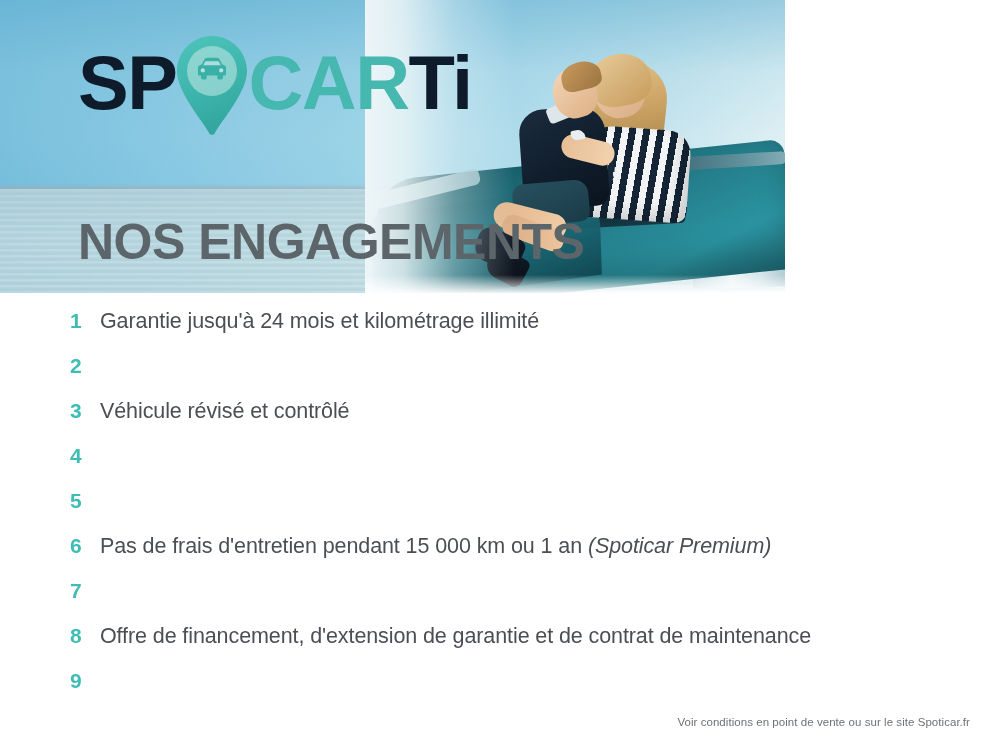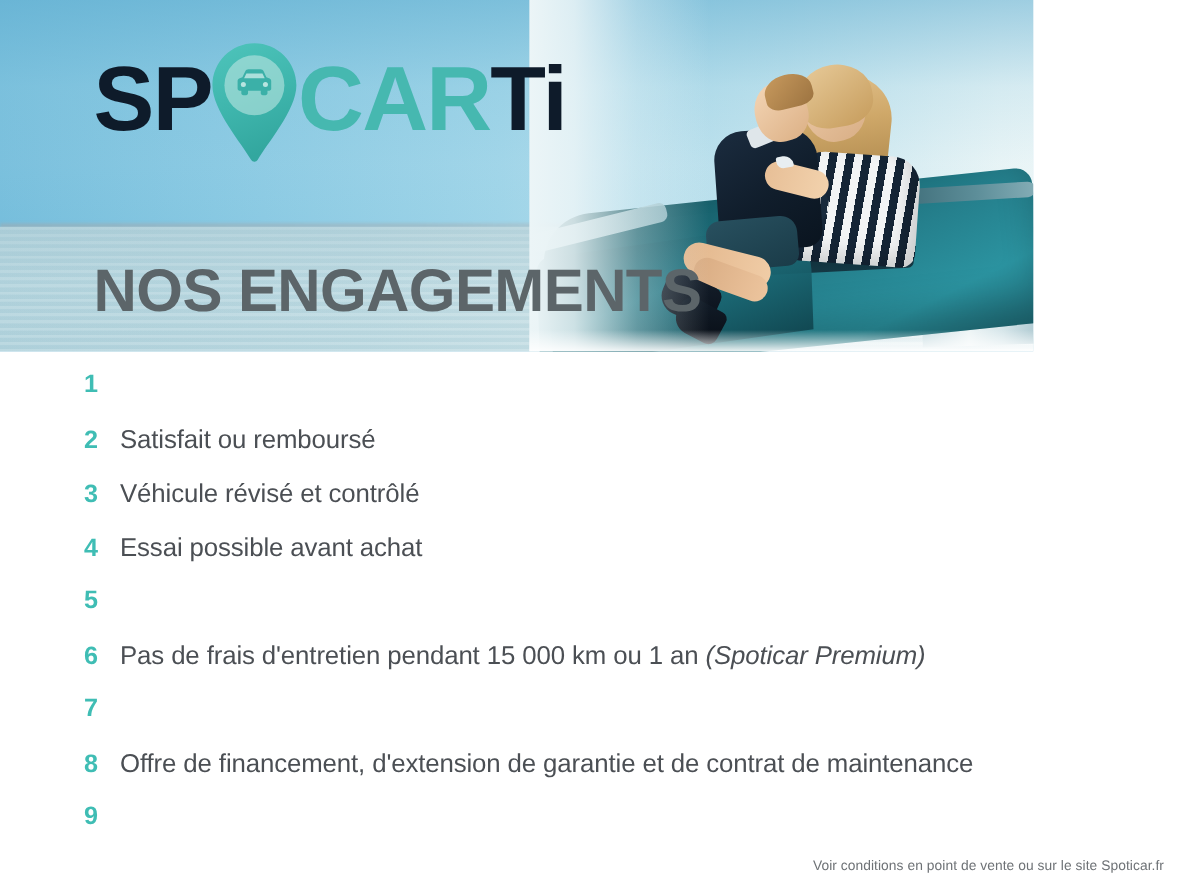--- a/index.html
+++ b/index.html
@@ -19,21 +19,21 @@
     height: 744px;
     overflow: hidden;
     background: #ffffff;
   }
 
   
   .hero {
     position: absolute;
     left: 0;
     top: 0;
-    width: 861px;
+    width: 785px;
     height: 293px;
     overflow: hidden;
     background: #bfe0ed;
   }
 
   
   .hero-sky {
     position: absolute;
     left: 0; top: 0;
     width: 992px;
@@ -564,32 +564,31 @@
       <span class="logo-word logo-car">CAR</span>
       <span class="logo-word logo-ti">Ti</span>
     </div>
 
     <div class="heading">NOS ENGAGEMENTS</div>
   </div>
 
   <div class="list" id="commitments-list">
       <div class="list-item">
         <span class="item-num">1</span>
+        <span class="item-text"><span>Garantie jusqu'à 24 mois et kilométrage illimité</span></span>
       </div>
       <div class="list-item">
         <span class="item-num">2</span>
-        <span class="item-text"><span>Satisfait ou remboursé</span></span>
       </div>
       <div class="list-item">
         <span class="item-num">3</span>
         <span class="item-text"><span>Véhicule révisé et contrôlé</span></span>
       </div>
       <div class="list-item">
         <span class="item-num">4</span>
-        <span class="item-text"><span>Essai possible avant achat</span></span>
       </div>
       <div class="list-item">
         <span class="item-num">5</span>
       </div>
       <div class="list-item">
         <span class="item-num">6</span>
         <span class="item-text"><span>Pas de frais d'entretien pendant 15 000 km ou 1 an </span><em>(Spoticar Premium)</em></span>
       </div>
       <div class="list-item">
         <span class="item-num">7</span>

